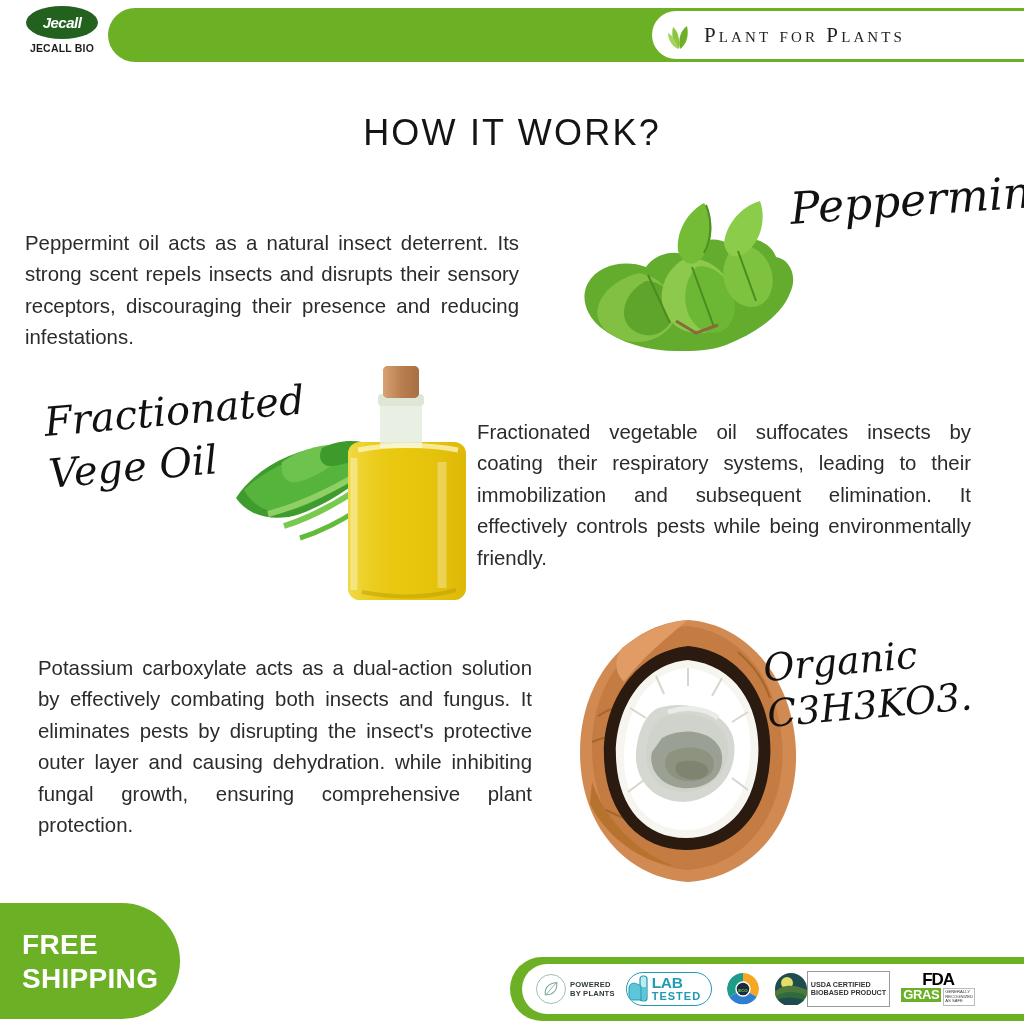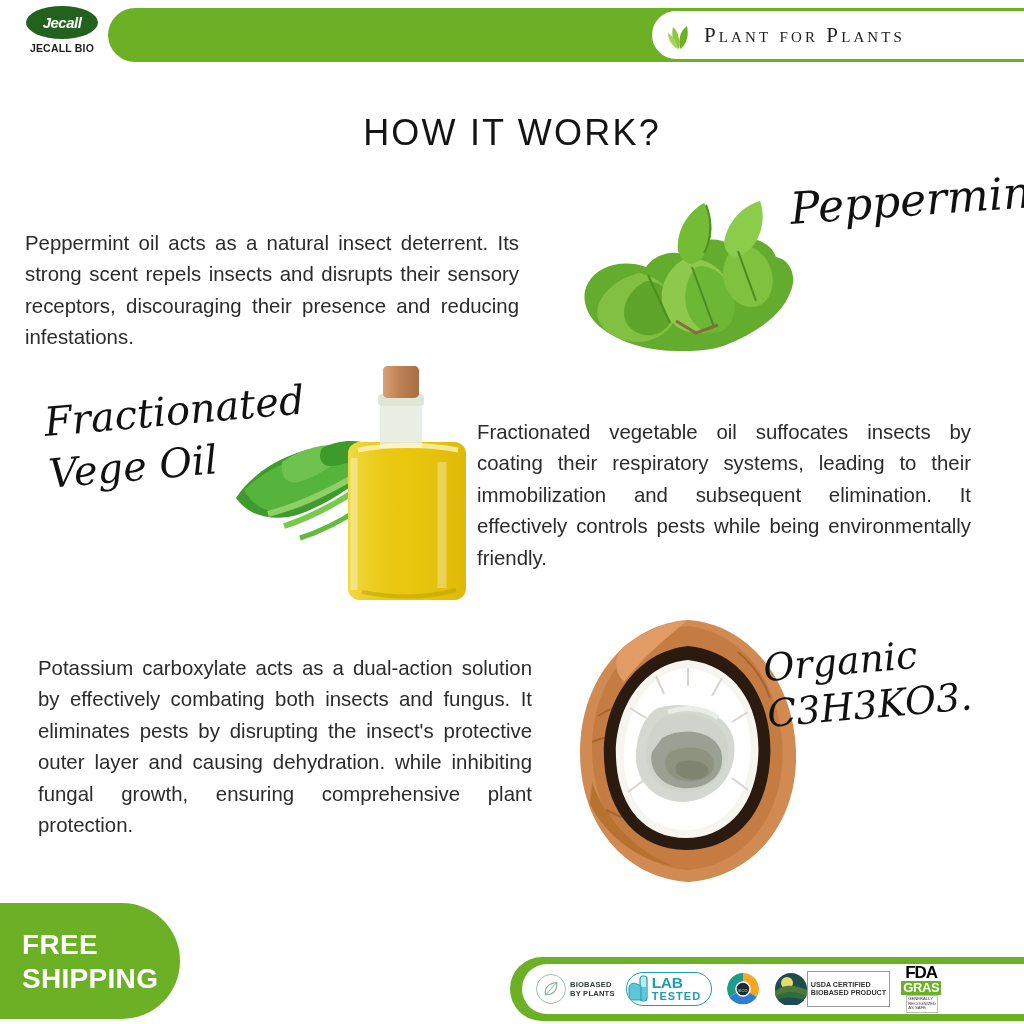--- a/index.html
+++ b/index.html
@@ -193,21 +193,21 @@
   .usda-text {
     border:1px solid #9a9a9a; height:36px;
     display:flex; align-items:center;
     padding:0 3px; margin-left:-1px;
     color:#333;
   }
   .usda-text div { font-size:7.2px; font-weight:bold; line-height:8.3px; }
 
   .fda-box { height:38px; display:flex; flex-direction:column; justify-content:center; }
   .fda-top { color:#000000; font-size:17px; font-weight:bold; line-height:16px; letter-spacing:-1px; }
-  .fda-bot { display:flex; align-items:center;flex-direction:column; }
+  .fda-bot { display:flex; align-items:flex-start; }
   .fda-gras {
     background:#6cb025; color:#fff; font-size:13px; font-weight:bold;
     padding:0 2px; line-height:14px; letter-spacing:-.4px;
   }
   .fda-fine { font-size:4.2px; line-height:4.6px; color:#333; margin-left:2px; border:.5px solid #bbb; padding:1px; }
 </style>
 </head>
 <body>
 
 <div class="header">
@@ -353,21 +353,21 @@
   <div class="cert-inner">
 
     <div class="cert">
       <div class="pbp-ring">
         <svg viewBox="0 0 22 22" width="18" height="18">
           <path d="M4 18 C3 10 8 4 18 3 C19 13 13 19 4 18 Z" fill="none" stroke="#7fa893" stroke-width="1.3"></path>
           <path d="M5 18 C9 13 13 8 18 3" stroke="#7fa893" stroke-width="1.1" fill="none"></path>
         </svg>
       </div>
       <div class="cert-label pbp-txt">
-        <div>BIOBASED</div>
+        <div>POWERED</div>
         <div>BY PLANTS</div>
       </div>
     </div>
 
     <div class="cert">
       <div class="lab-pill">
         <svg width="24" height="30" viewBox="0 0 24 30">
           <rect x="13" y="2" width="7" height="25" rx="3" fill="#bfeaf2" stroke="#1f9bb3" stroke-width="1.2"></rect>
           <rect x="14" y="13" width="5" height="13" fill="#5ec6d8"></rect>
           <path d="M2 14 C2 10 6 8 10 10 L14 12 L14 26 L6 26 C3 26 2 23 2 20 Z" fill="#5ec6d8" stroke="#1f9bb3" stroke-width="1"></path>

